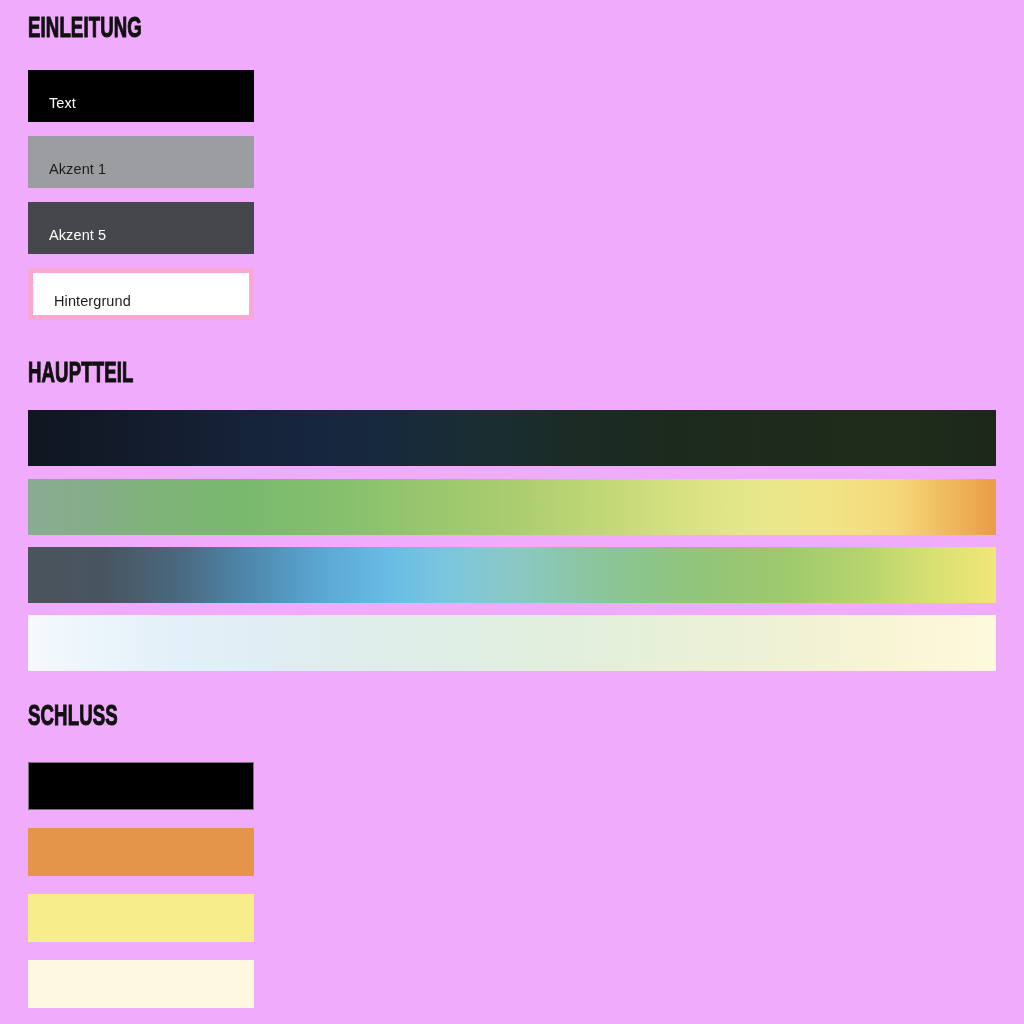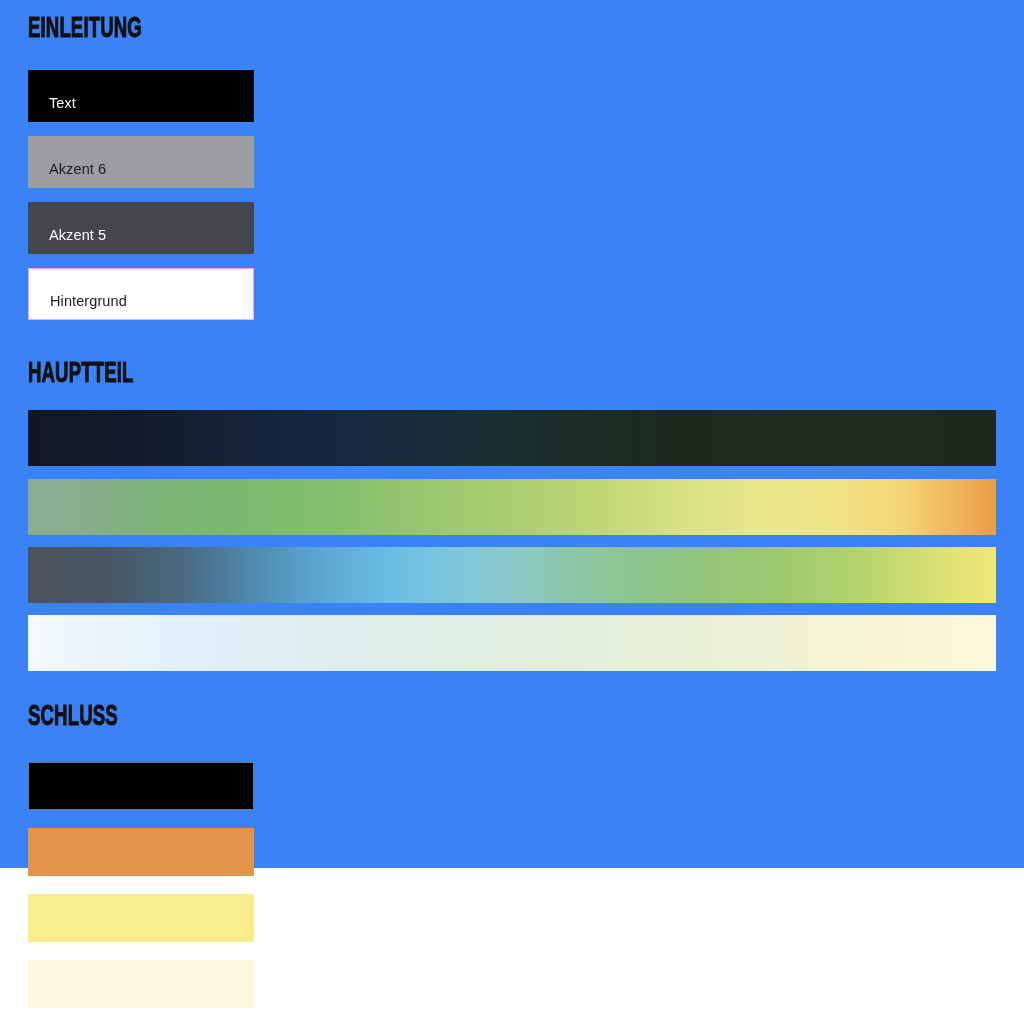--- a/index.html
+++ b/index.html
@@ -8,22 +8,22 @@
     width: 1024px;
     height: 1024px;
     background: #ffffff;
     font-family: "Liberation Sans", sans-serif;
     overflow: hidden;
   }
 
   .page {
     position: relative;
     width: 1024px;
-    height: 868px;
-    background: #3b82f6;
+    height: 1024px;
+    background: #f0abfc;
   }
 
   
   .section-heading {
     position: absolute;
     left: 28px;
     font-family: "Liberation Sans", sans-serif;
     font-weight: 700;
     font-size: 30px;
     line-height: 30px;
@@ -51,21 +51,21 @@
 
   .swatch-label {
     font-size: 14.5px;
     line-height: 14.5px;
     padding-left: 21px;
     letter-spacing: 0.1px;
     margin-top: 14px;
   }
 
   .swatch.outlined {
-    border: 1px solid #f9a8d4;
+    border: 5px solid #f9a8d4;
   }
 
   
   .gradient-bar {
     position: absolute;
     left: 28px;
     width: 968px;
     height: 56px;
   }
 
@@ -92,21 +92,21 @@
 
 <div class="page">
 
   <div class="section-heading" id="heading-einleitung">EINLEITUNG</div>
 
   <div class="swatch" id="swatch-0" style="top: 70px; background: rgb(0, 0, 0);">
     <span class="swatch-label" style="color: rgb(255, 255, 255);">Text</span>
   </div>
 
   <div class="swatch" id="swatch-1" style="top: 136px; background: rgb(155, 157, 160);">
-    <span class="swatch-label" style="color: rgb(28, 28, 28);">Akzent 6</span>
+    <span class="swatch-label" style="color: rgb(28, 28, 28);">Akzent 1</span>
   </div>
 
   <div class="swatch" id="swatch-2" style="top: 202px; background: rgb(70, 71, 76);">
     <span class="swatch-label" style="color: rgb(255, 255, 255);">Akzent 5</span>
   </div>
 
   <div class="swatch outlined" id="swatch-3" style="top: 268px; background: rgb(255, 255, 255);">
     <span class="swatch-label" style="color: rgb(28, 28, 28);">Hintergrund</span>
   </div>
 

